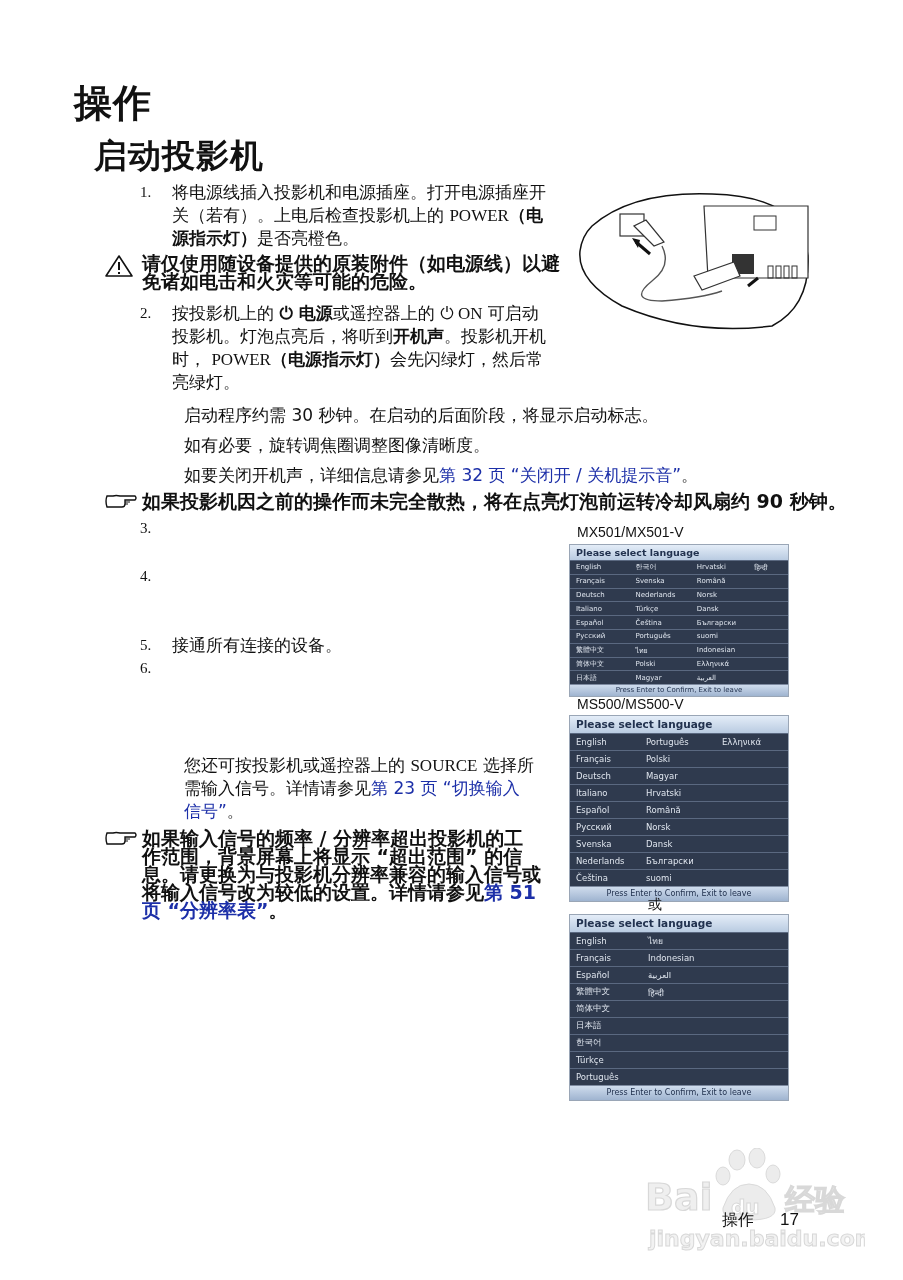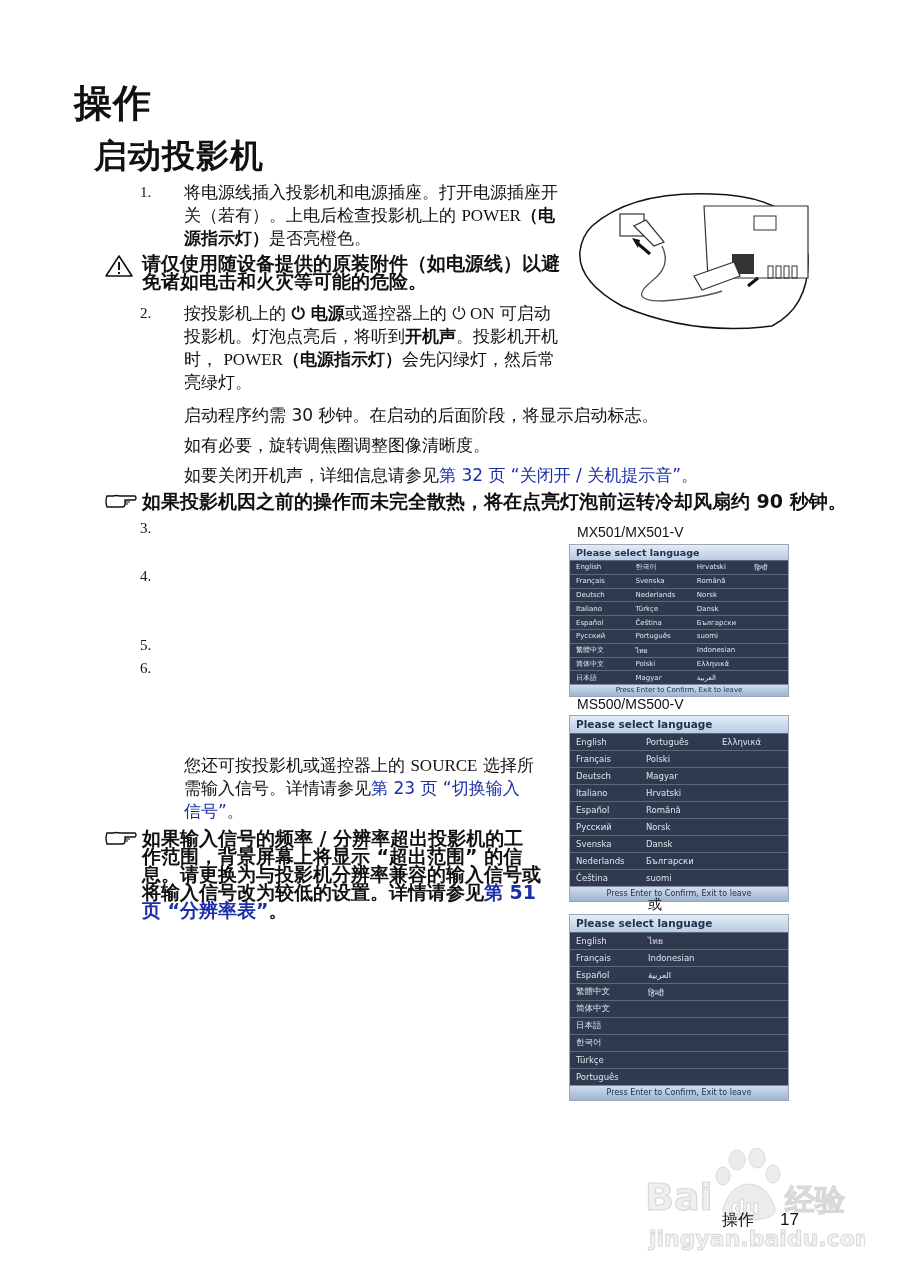--- a/index.html
+++ b/index.html
@@ -7,21 +7,21 @@
     width: 903px; height: 1280px; position: relative; overflow: hidden;
     font-family: "DejaVu Sans", "Liberation Sans", sans-serif;
     color: #111;
   }
   .abs { position: absolute; }
   .h1 { left: 74px; top: 78px; font-size: 38px; font-weight: bold; letter-spacing: 1px; color: #111; }
   .h2 { left: 94px; top: 134px; font-size: 33px; font-weight: bold; letter-spacing: 1px; color: #111; }
 
   .item { position: absolute; left: 140px; width: 420px; font-size: 17px; line-height: 23px; }
   .item .num { position: absolute; left: 0; top: 0; width: 40px; font-family: "Liberation Serif", serif; font-size: 15px; }
-  .item .txt { margin-left: 44px; }
+  .item .txt { margin-left: 32px; }
   .para { position: absolute; left: 184px; font-size: 17px; line-height: 23px; white-space: nowrap; }
   .serif { font-family: "Liberation Serif", serif; }
   .b { font-weight: bold; }
   .link { color: #1c2fa8; }
 
   .note { position: absolute; left: 104px; font-size: 19px; font-weight: bold; line-height: 18px; }
   .note .ico { position: absolute; left: 0; top: 0; }
   .note .ntxt { margin-left: 38px; }
 
   .caption { position: absolute; font-family: "Liberation Sans", sans-serif; font-size: 14px; color: #111; }
@@ -83,20 +83,21 @@
 </div>
 
 <div class="item" style="top:517px;">
   <span class="num">3.</span>
 </div>
 <div class="item" style="top:565px;">
   <span class="num">4.</span>
 </div>
 <div class="item" style="top:634px;">
   <span class="num">5.</span>
+  <div class="txt" style="width:360px;"><span>接通所有连接的设备。</span></div>
 </div>
 <div class="item" style="top:657px;">
   <span class="num">6.</span>
 </div>
 <div class="para" style="top:754px; white-space:normal; width:350px;">
   <span>您还可按投影机或遥控器上的 </span><span class="serif">SOURCE</span><span> 选择所需输入信号。详情请参见</span><a class="link">第 23 页 “切换输入信号”</a><span>。</span>
 </div>
 
 <div class="note" style="top:829px; width:440px;">
   <span class="ico">

